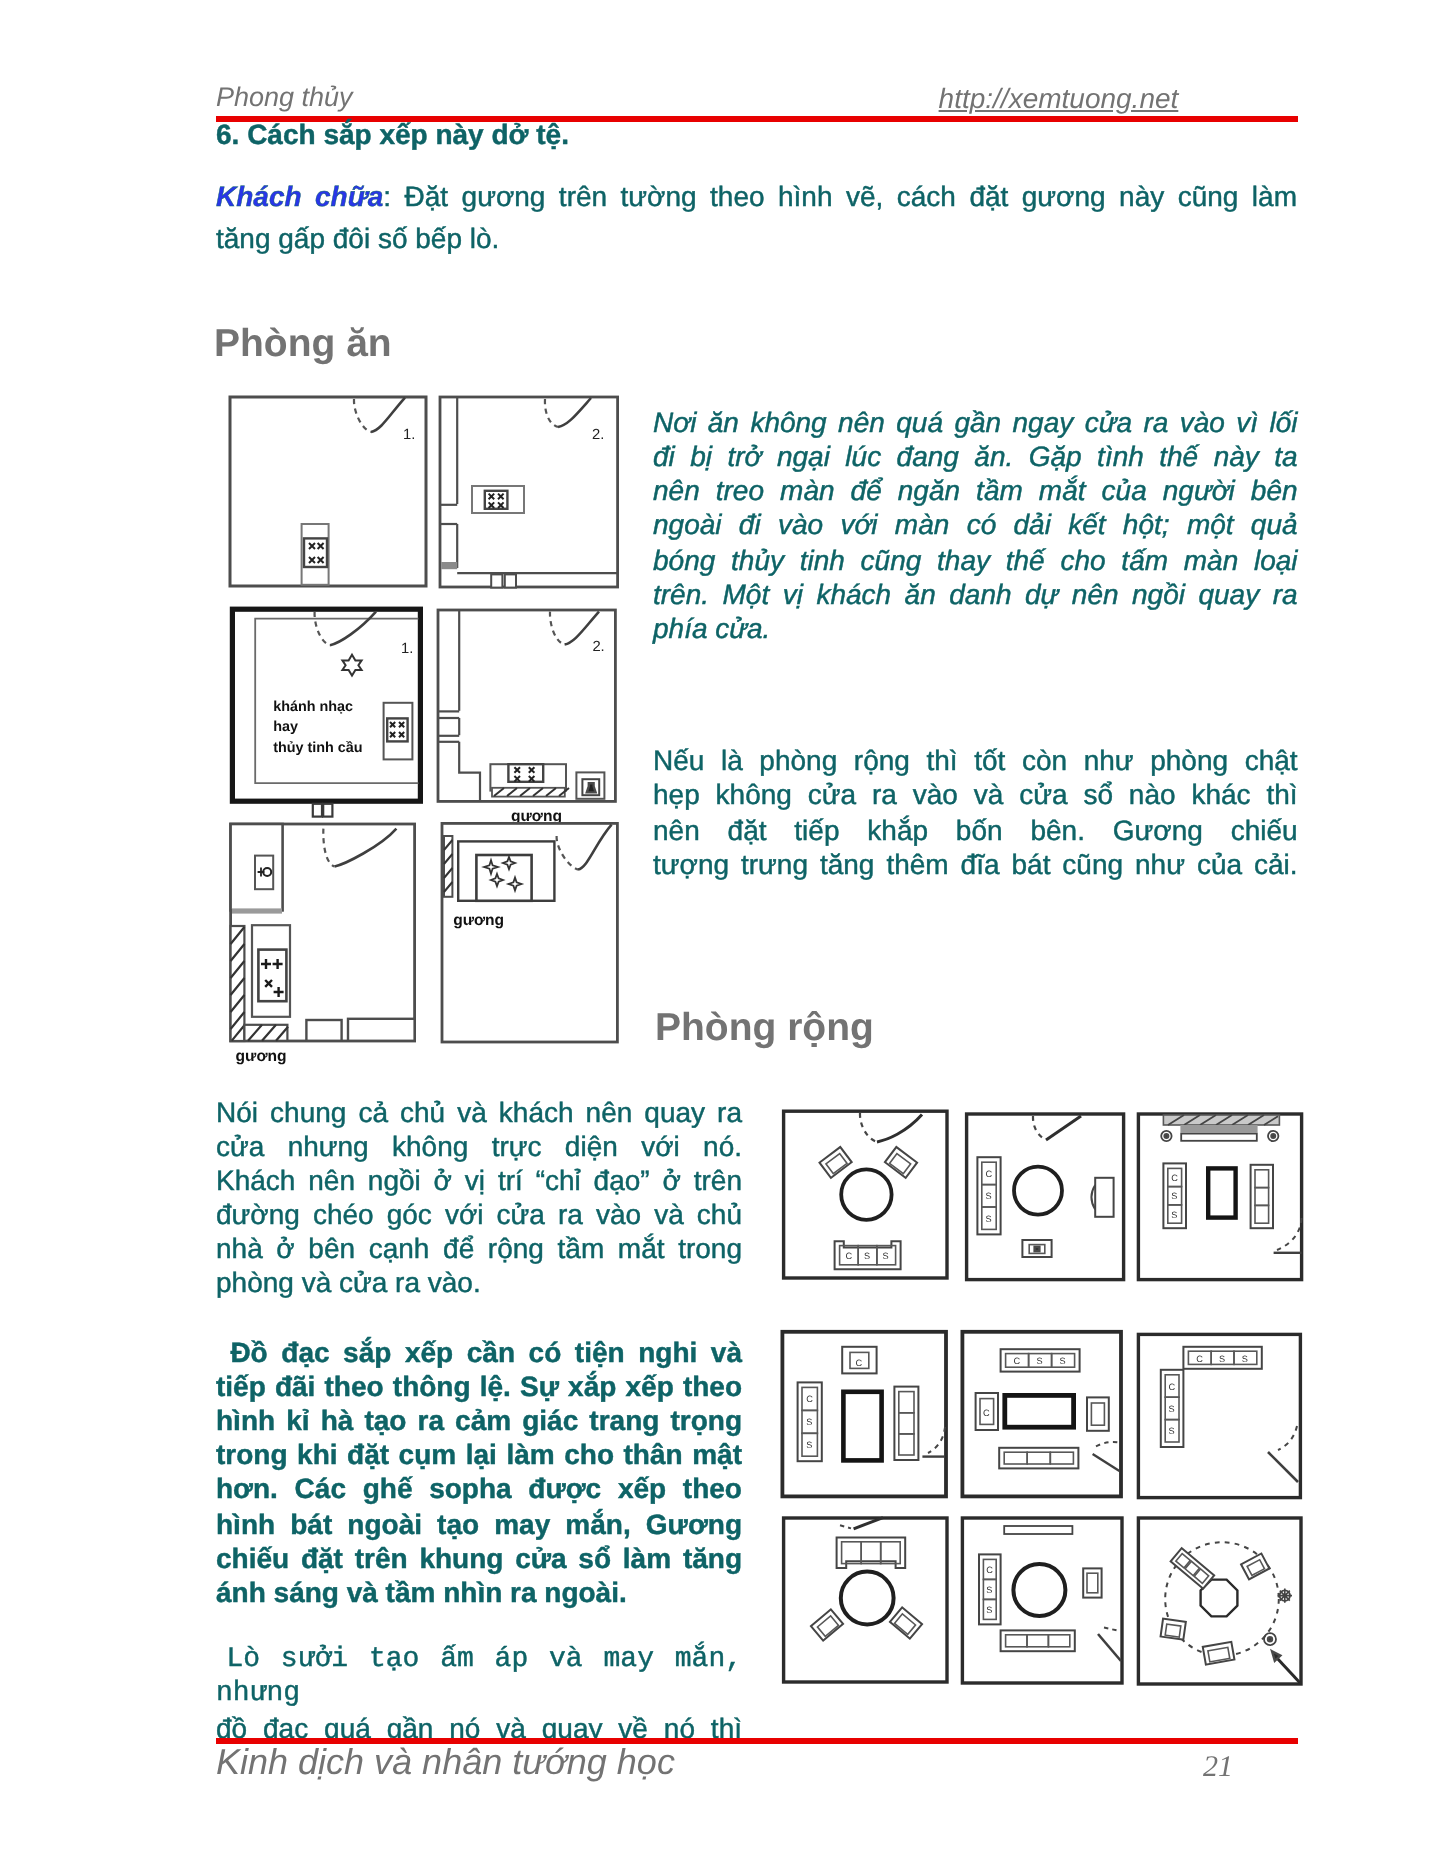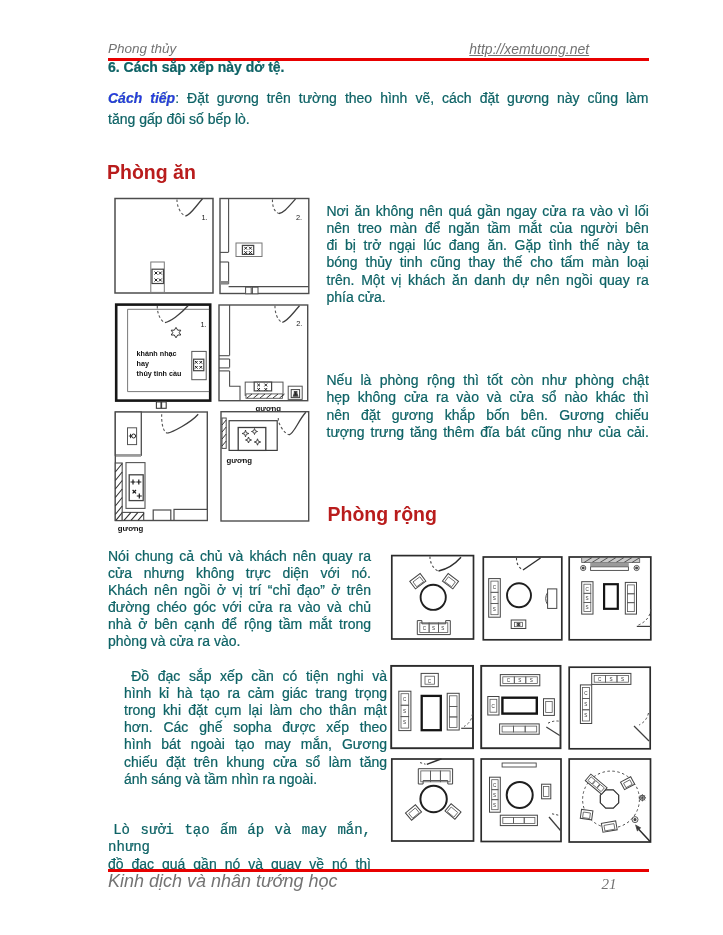--- a/index.html
+++ b/index.html
@@ -3,70 +3,72 @@
 <meta charset="utf-8">
 <style>
   html,body{margin:0;padding:0;}
   body{width:723px;height:935px;position:relative;background:#fff;
        font-family:"Liberation Sans",sans-serif;overflow:hidden;}
   .abs{position:absolute;}
   .teal{color:#0e6366;-webkit-text-stroke:0.22px #0e6366;}
   .red{color:#737373;font-style:italic;}
   .body14{font-size:14px;line-height:17.1px;}
   .jl{text-align:justify;text-align-last:justify;}
-  .h1{font-size:19.5px;font-weight:bold;color:#b91c1c;}
+  .h1{font-size:19.5px;font-weight:bold;color:#737373;}
   svg text{font-family:"Liberation Sans",sans-serif;stroke:none;}
 </style>
 </head>
 <body>
 
 <div class="abs red" style="left:108px;top:42px;font-size:13.5px;line-height:14px;">Phong thủy</div>
 
 <div class="abs red" style="left:469.3px;top:41.5px;font-size:14px;line-height:14.5px;text-decoration:underline;">http://xemtuong.net</div>
 
 <div class="abs" style="left:108px;top:58.4px;width:541px;height:2.2px;background:#e80000;"></div>
 
 <div class="abs teal body14" style="left:108px;top:59px;font-weight:bold;">6. Cách sắp xếp này dở tệ.</div>
 
 <div class="abs teal body14" style="left:108px;top:88.1px;width:540.5px;line-height:20.7px;">
-  <div class="jl"><span style="color:#2936e8;font-weight:bold;font-style:italic;">Cách tiếp</span>: Đặt gương trên tường theo hình vẽ, cách đặt gương này cũng làm</div>
+  <div class="jl"><span style="color:#2936e8;font-weight:bold;font-style:italic;">Khách chữa</span>: Đặt gương trên tường theo hình vẽ, cách đặt gương này cũng làm</div>
   <div>tăng gấp đôi số bếp lò.</div>
 </div>
 
 <div class="abs h1" style="left:107px;top:162.9px;line-height:19.5px;">Phòng ăn</div>
 
-<div class="abs teal body14" style="left:326.5px;top:203.2px;width:322.3px;">
+<div class="abs teal body14" style="left:326.5px;top:203.2px;width:322.3px;font-style:italic;">
   <div class="jl">Nơi ăn không nên quá gần ngay cửa ra vào vì lối</div>
+  <div class="jl">đi bị trở ngại lúc đang ăn. Gặp tình thế này ta</div>
   <div class="jl">nên treo màn để ngăn tầm mắt của người bên</div>
-  <div class="jl">đi bị trở ngại lúc đang ăn. Gặp tình thế này ta</div>
+  <div class="jl">ngoài đi vào với màn có dải kết hột; một quả</div>
   <div class="jl">bóng thủy tinh cũng thay thế cho tấm màn loại</div>
   <div class="jl">trên. Một vị khách ăn danh dự nên ngồi quay ra</div>
   <div>phía cửa.</div>
 </div>
 
 <div class="abs teal body14" style="left:326.5px;top:372.4px;width:322.3px;">
   <div class="jl">Nếu là phòng rộng thì tốt còn như phòng chật</div>
   <div class="jl">hẹp không cửa ra vào và cửa sổ nào khác thì</div>
-  <div class="jl">nên đặt gương khắp bốn bên. Gương chiếu</div>
+  <div class="jl">nên đặt tiếp khắp bốn bên. Gương chiếu</div>
   <div class="jl">tượng trưng tăng thêm đĩa bát cũng như của cải.</div>
 </div>
 
 <div class="abs h1" style="left:327.5px;top:505px;line-height:19.5px;">Phòng rộng</div>
 
 <div class="abs teal body14" style="left:108px;top:547.9px;width:263px;">
   <div class="jl">Nói chung cả chủ và khách nên quay ra</div>
   <div class="jl">cửa nhưng không trực diện với nó.</div>
   <div class="jl">Khách nên ngồi ở vị trí “chỉ đạo” ở trên</div>
   <div class="jl">đường chéo góc với cửa ra vào và chủ</div>
   <div class="jl">nhà ở bên cạnh để rộng tầm mắt trong</div>
   <div>phòng và cửa ra vào.</div>
 </div>
 
-<div class="abs teal body14" style="left:124px;top:668.1px;width:263px;">
+<div class="abs teal body14" style="left:108px;top:668.1px;width:263px;font-weight:bold;">
   <div class="jl" style="text-indent:7.2px;">Đồ đạc sắp xếp cần có tiện nghi và</div>
+  <div class="jl">tiếp đãi theo thông lệ. Sự xắp xếp theo</div>
   <div class="jl">hình kỉ hà tạo ra cảm giác trang trọng</div>
   <div class="jl">trong khi đặt cụm lại làm cho thân mật</div>
   <div class="jl">hơn. Các ghế sopha được xếp theo</div>
   <div class="jl">hình bát ngoài tạo may mắn, Gương</div>
   <div class="jl">chiếu đặt trên khung cửa sổ làm tăng</div>
   <div>ánh sáng và tầm nhìn ra ngoài.</div>
 </div>
 
 <div class="abs teal body14" style="left:108px;top:821.5px;width:263px;">
   <div class="jl" style="text-indent:5.2px;font-family:Liberation Mono, monospace;">Lò sưởi tạo ấm áp và may mắn, nhưng</div>

